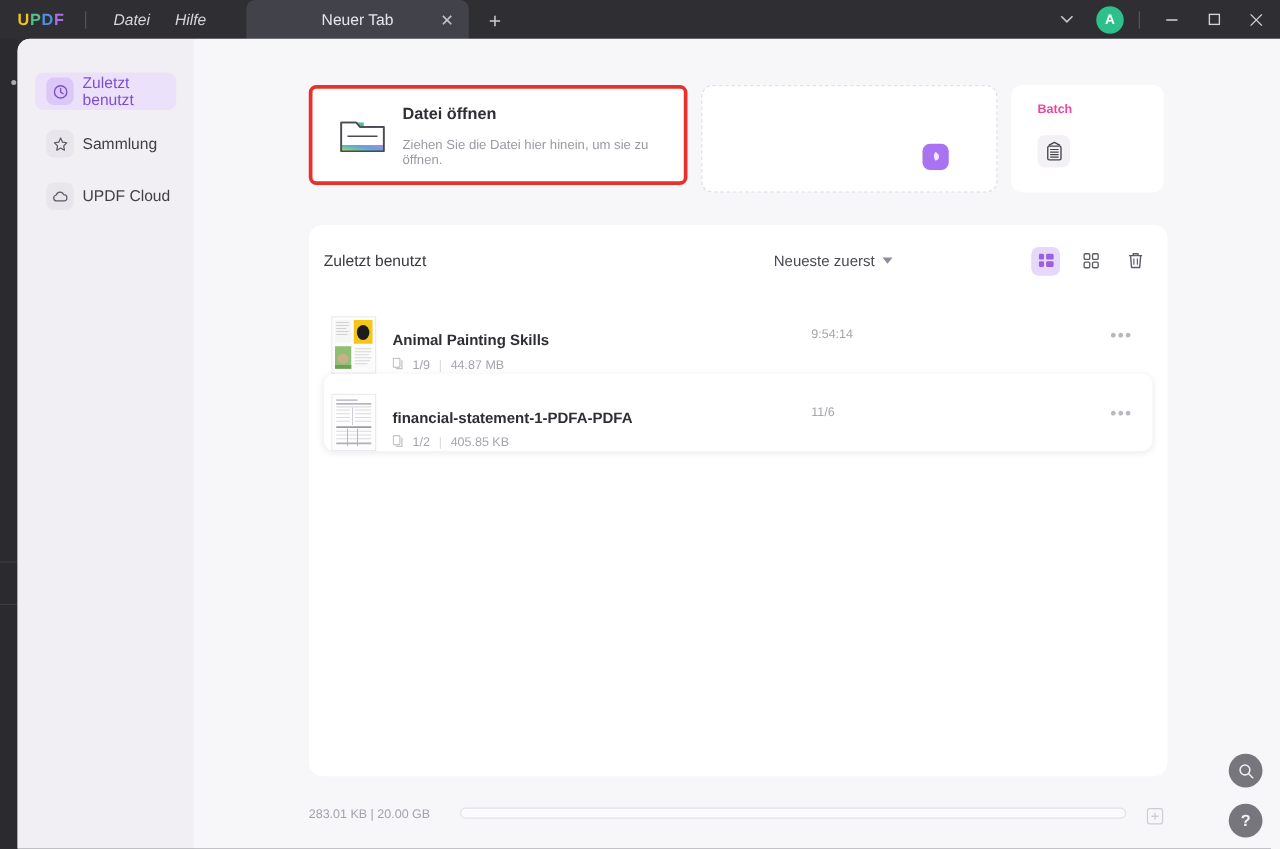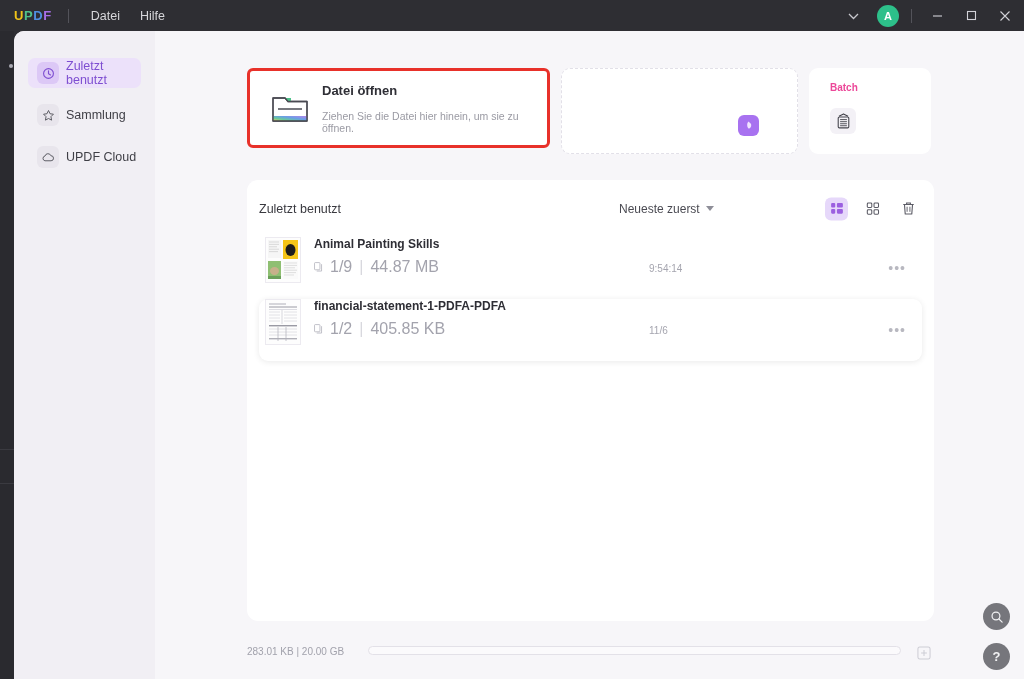--- a/index.html
+++ b/index.html
@@ -32,21 +32,21 @@
   .logo .l1 { color: #f0c419; }
   .logo .l2 { color: #4fc28b; }
   .logo .l3 { color: #4f8fe0; }
   .logo .l4 { color: #a86ee8; }
   .tb-sep {
     width: 1px; height: 14px; background: #53535a;
     margin: 0 12px 0 16px;
   }
   .tb-menu {
     color: #d6d6da; font-size: 12.5px;
-    padding: 4px 10px; cursor: default;
+    padding: 4px 10px; cursor: default; font-style: italic;
   }
   .tabs { display: flex; align-items: flex-end; height: 31px; margin-left: 22px; }
   .tab {
     position: relative;
     width: 178px; height: 31px;
     background: #42424a;
     border-radius: 7px 7px 0 0;
     display: flex; align-items: center; justify-content: center;
     color: #e6e6ea; font-size: 12.5px;
   }
@@ -224,34 +224,34 @@
     width: 23px; height: 23px; border-radius: 6px;
     display: flex; align-items: center; justify-content: center;
   }
   .tool.active { background: #e6d8fa; }
 
   
   .file-row {
     position: relative;
     height: 62px; margin: 0 12px;
     border-radius: 9px;
-    display: flex; align-items: flex-start;
+    display: flex; align-items: flex-end;
   }
   .file-row.sel { background: #ffffff; box-shadow: 0 1px 6px rgba(0,0,0,.09); }
   .thumb {
     width: 36px; height: 46px;
     margin-left: 6px; margin-right: 13px;
     background: #fff;
     border: 1px solid #eceaf0;
     position: relative; overflow: hidden; flex: 0 0 36px;
   }
   .fname { font-size: 12px; color: #2e2e35; font-weight: bold; }
   .fmeta {
     margin-top: 7px;
-    font-size: 16px; color: #a3a3ad;
+    font-size: 10px; color: #a3a3ad;
     display: flex; align-items: center; gap: 7px;
   }
   .fmeta .divider { color: #d8d8de; }
   .ftime {
     position: absolute; left: 390px; top: 50%;
     transform: translateY(-50%);
     font-size: 10px; color: #a5a5af;
   }
   .fmore {
     position: absolute; right: 16px; top: 50%;
@@ -301,20 +301,27 @@
     <div class="logo">
       <span class="l1">U</span>
       <span class="l2">P</span>
       <span class="l3">D</span>
       <span class="l4">F</span>
     </div>
     <div class="tb-sep"></div>
     <div class="tb-menu">Datei</div>
     <div class="tb-menu">Hilfe</div>
 
+    <div class="tabs">
+      <div class="tab">
+        <span>Neuer Tab</span>
+        <span class="tab-close">✕</span>
+      </div>
+      <div class="tab-add">+</div>
+    </div>
 
     <div class="tb-right">
       <div class="chev">
         <svg width="11" height="7" viewBox="0 0 11 7">
             <path d="M1 1 L5.5 5.5 L10 1" stroke="#c8c8ce" stroke-width="1.3" fill="none"></path>
           </svg>
       </div>
       <div class="avatar">A</div>
       <div class="win-sep"></div>
       <div class="wbtn">

